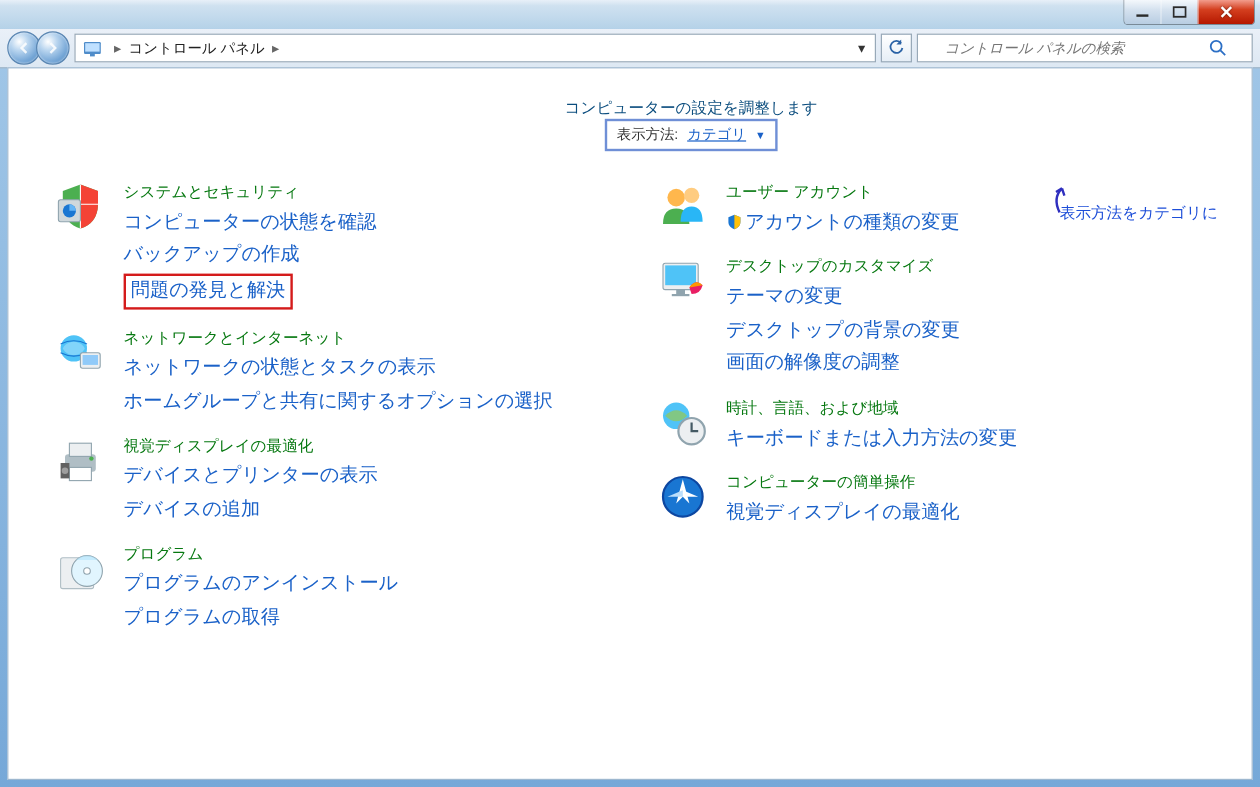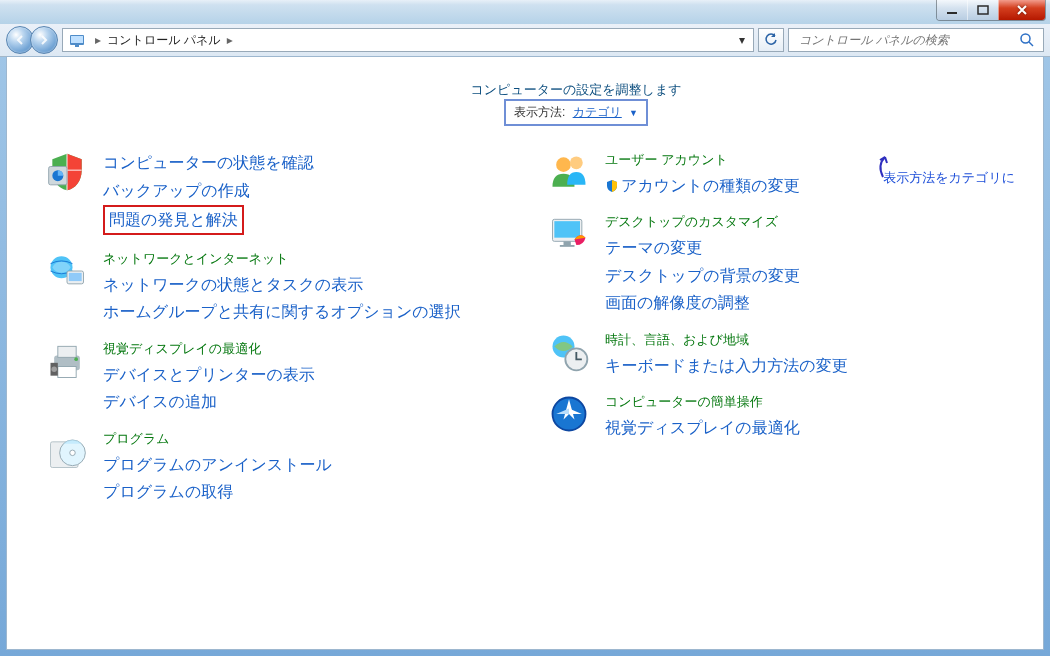--- a/index.html
+++ b/index.html
@@ -117,21 +117,21 @@
   justify-content: center;
   color: #2b63a6;
 }
 .search {
   width: 238px;
   height: 22px;
   border: 1px solid #98a9b8;
   background: #fff;
   display: flex;
   align-items: center;
-  padding: 0 8px;
+  padding: 0 20px;
 }
 .search input {
   flex: 1;
   border: none;
   outline: none;
   font-size: 12px;
   color: #888;
   font-style: italic;
   background: transparent;
 }
@@ -334,20 +334,21 @@
               <svg viewBox="0 0 48 48">
                 <path d="M24 4 L40 10 V22 C40 34 33 42 24 44 C15 42 8 34 8 22 V10 Z" fill="#4caf50"></path>
                 <path d="M24 4 L40 10 V22 C40 34 33 42 24 44 V4 Z" fill="#f44336"></path>
                 <path d="M24 4 V44 M8 22 H40" stroke="#fff" stroke-width="1" fill="none"></path>
                 <rect x="4" y="18" width="20" height="20" rx="2" fill="#cfd8dc" stroke="#90a4ae"></rect>
                 <circle cx="14" cy="28" r="6" fill="#1976d2"></circle>
                 <path d="M14 22 A6 6 0 0 1 20 28 L14 28 Z" fill="#64b5f6"></path>
               </svg>
             </div>
             <div class="texts">
+              <div class="title">システムとセキュリティ</div>
               <div class="link">コンピューターの状態を確認</div>
               <div class="link">バックアップの作成</div>
               <div class="link"><span class="highlight">問題の発見と解決</span></div>
             </div>
           </div>
           <div class="cat">
             <div class="icon">
               <svg viewBox="0 0 48 48">
                 <circle cx="18" cy="20" r="12" fill="#4fc3f7"></circle>
                 <path d="M8 20 C12 12 24 12 28 20 C24 28 12 28 8 20" fill="#81d4fa"></path>

